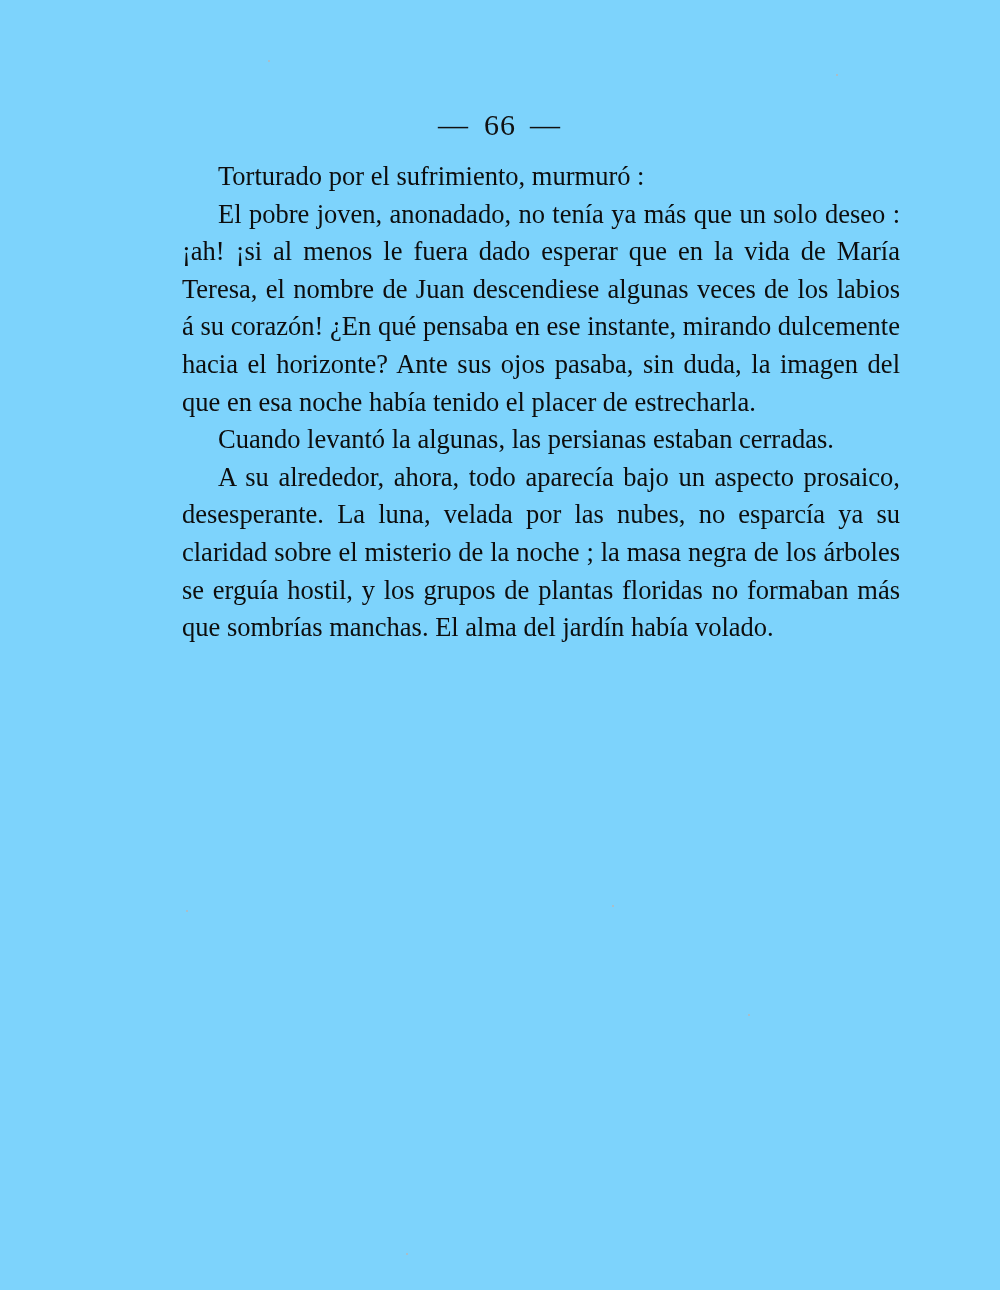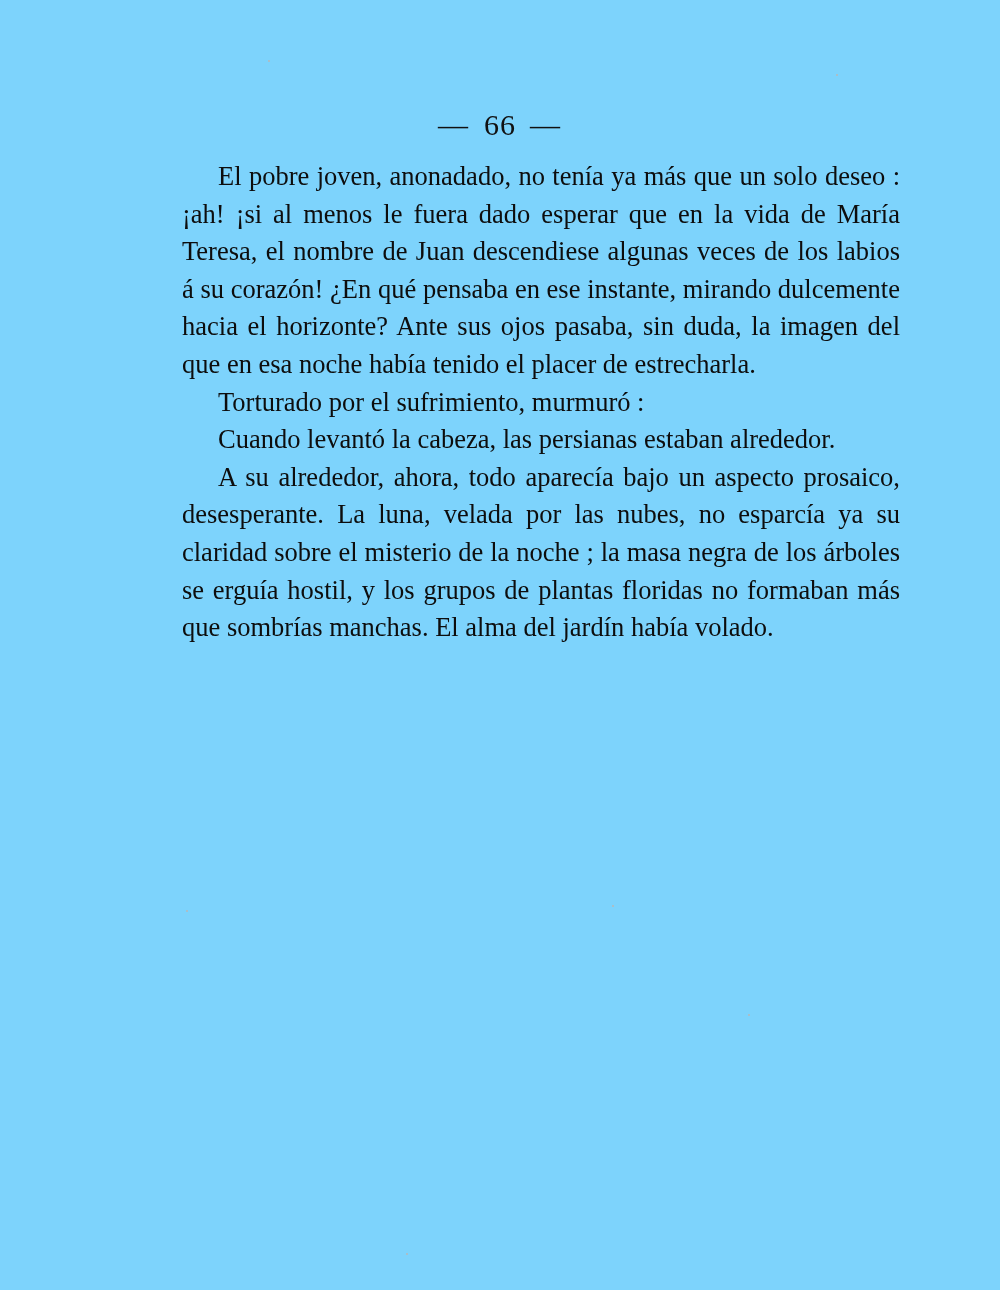--- a/index.html
+++ b/index.html
@@ -66,23 +66,23 @@
 </head>
 <body>
 
 <div class="page">
 
   <div class="page-header">
     <span class="dash">—</span><span class="folio">66</span><span class="dash">—</span>
   </div>
 
   <div class="body-text">
+    <p>Torturado por el sufrimiento, murmuró :</p>
     <p>El pobre joven, anonadado, no tenía ya más que un solo deseo : ¡ah! ¡si al menos le fuera dado esperar que en la vida de María Teresa, el nombre de Juan descendiese algunas veces de los labios á su corazón! ¿En qué pensaba en ese instante, mirando dulcemente hacia el horizonte? Ante sus ojos pasaba, sin duda, la imagen del que en esa noche había tenido el placer de estrecharla.</p>
-    <p>Torturado por el sufrimiento, murmuró :</p>
-    <p>Cuando levantó la cabeza, las persianas estaban alrededor.</p>
+    <p>Cuando levantó la algunas, las persianas estaban cerradas.</p>
     <p>A su alrededor, ahora, todo aparecía bajo un aspecto prosaico, desesperante. La luna, velada por las nubes, no esparcía ya su claridad sobre el misterio de la noche ; la masa negra de los árboles se erguía hostil, y los grupos de plantas floridas no formaban más que sombrías manchas. El alma del jardín había volado.</p>
   </div>
 
   <span class="speck" style="left:186px; top:910px;"></span>
   <span class="speck" style="left:612px; top:905px;"></span>
   <span class="speck" style="left:748px; top:1014px;"></span>
   <span class="speck" style="left:406px; top:1253px;"></span>
   <span class="speck" style="left:836px; top:74px;"></span>
   <span class="speck" style="left:268px; top:60px;"></span>
 

